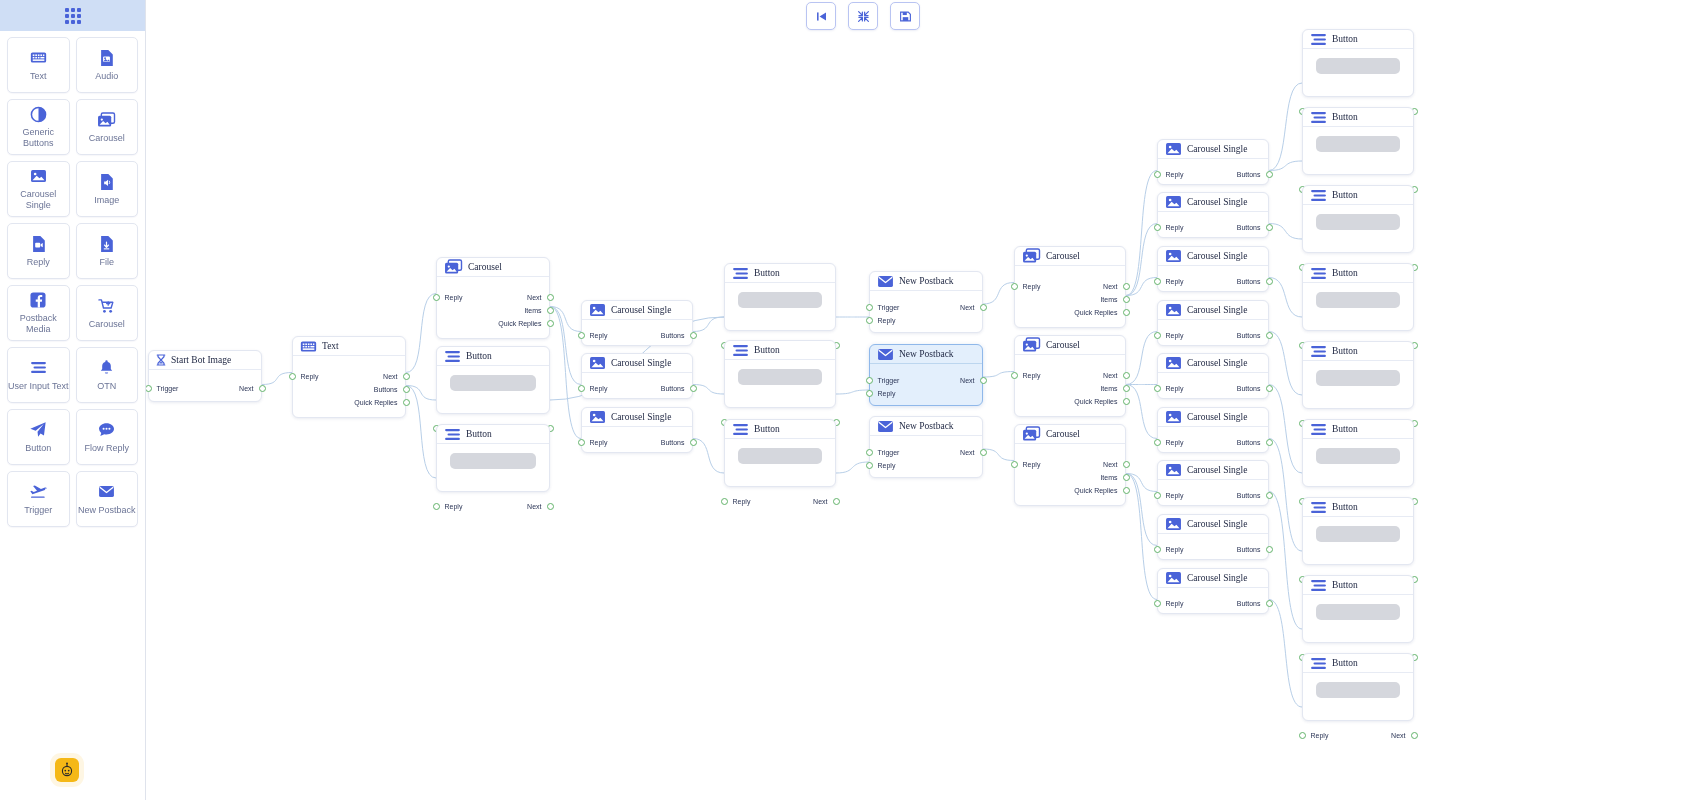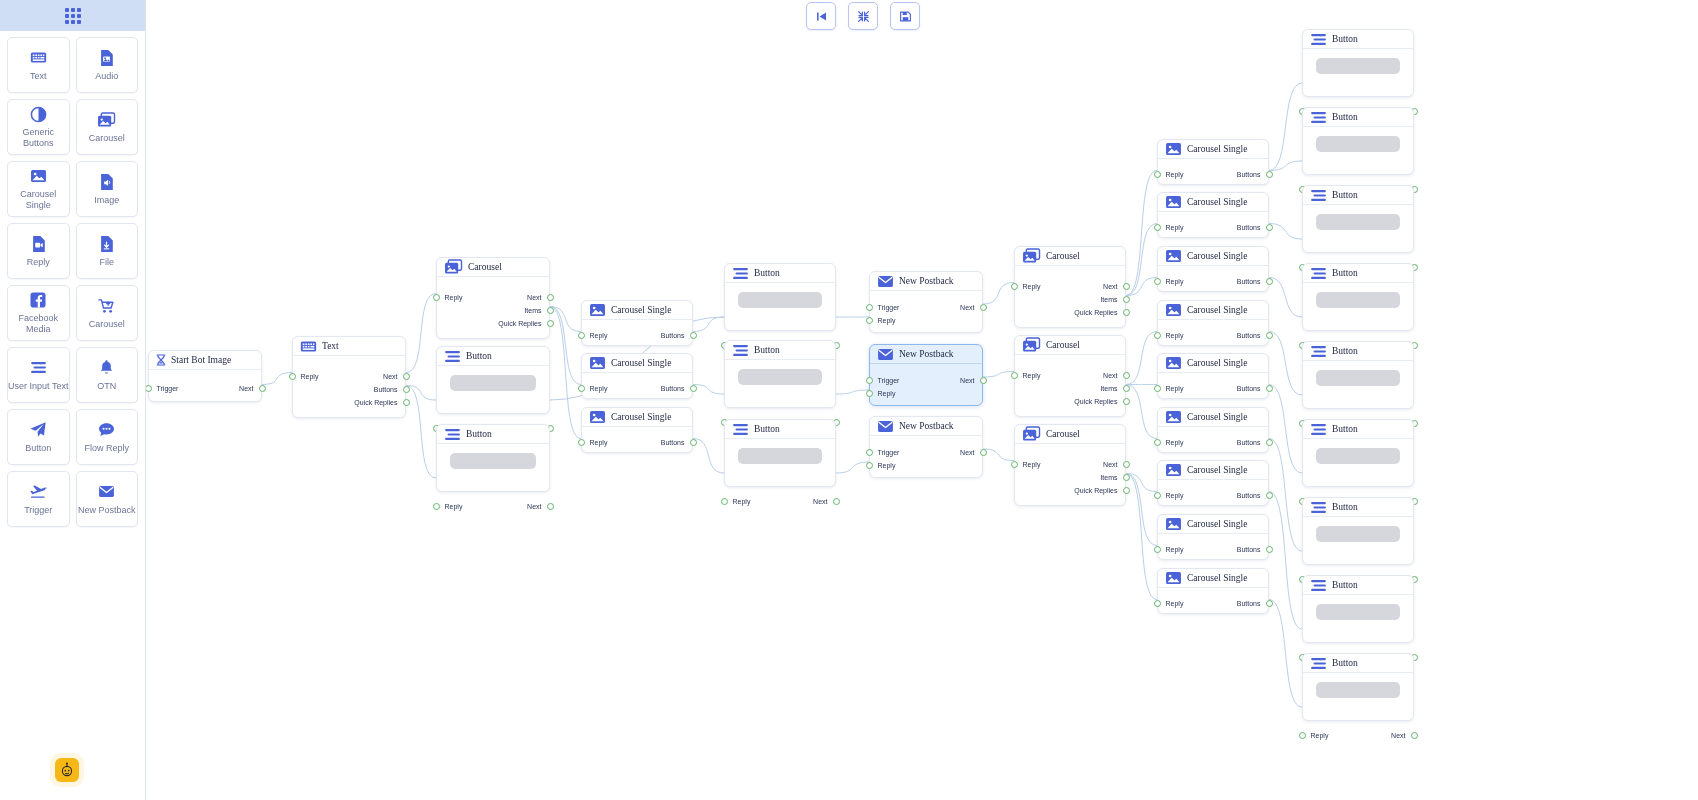--- a/index.html
+++ b/index.html
@@ -253,21 +253,21 @@
           </span>
           <span class="pal-lbl">File</span>
         </div>
         <div class="pal-item">
           <span class="pal-ico">
             <svg width="16" height="16" viewBox="0 0 17 17">
               <rect x="0.5" y="0.5" width="16" height="16" rx="3" fill="#4a63d8"></rect>
               <path d="M10.6 16.5V10.4h2l.3-2.4h-2.3V6.5c0-.7.2-1.1 1.2-1.1h1.2V3.2c-.2 0-.9-.1-1.8-.1-1.8 0-3 1.1-3 3.1v1.8H6.1v2.4h2.1v6.1z" fill="#fff"></path>
             </svg>
           </span>
-          <span class="pal-lbl">Facebook Media</span>
+          <span class="pal-lbl">Postback Media</span>
         </div>
         <div class="pal-item">
           <span class="pal-ico">
             <svg width="17" height="16" viewBox="0 0 18 17">
               <path d="M1 2h2.6l2.2 8.6h8.1l1.8-6H5" fill="none" stroke="#4a63d8" stroke-width="1.5" stroke-linecap="round" stroke-linejoin="round"></path>
               <circle cx="6.8" cy="14.2" r="1.5" fill="#4a63d8"></circle>
               <circle cx="13.4" cy="14.2" r="1.5" fill="#4a63d8"></circle>
               <path d="M10.8 4.2v3.4M9.1 5.9h3.4" stroke="#4a63d8" stroke-width="1.4" stroke-linecap="round"></path>
             </svg>
           </span>

